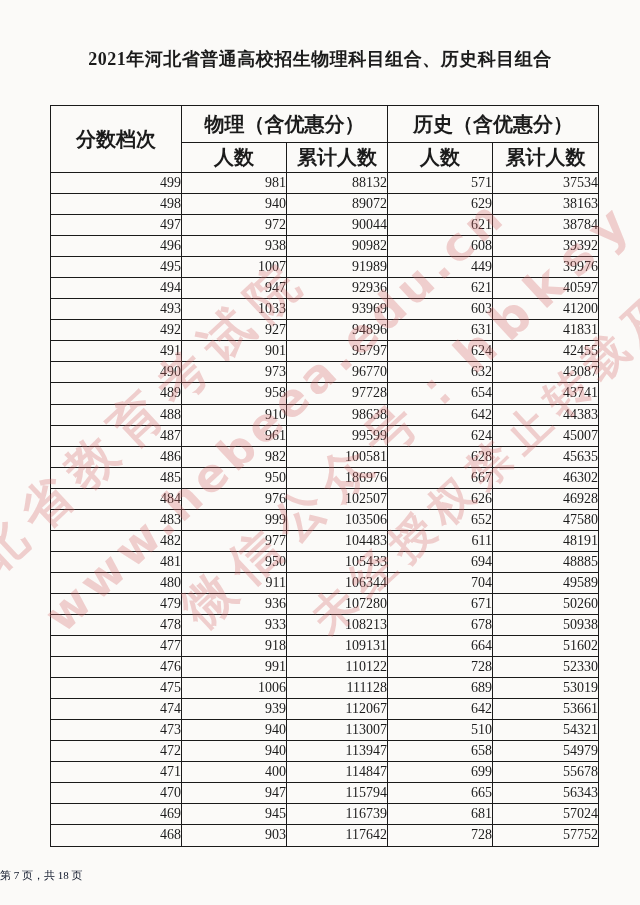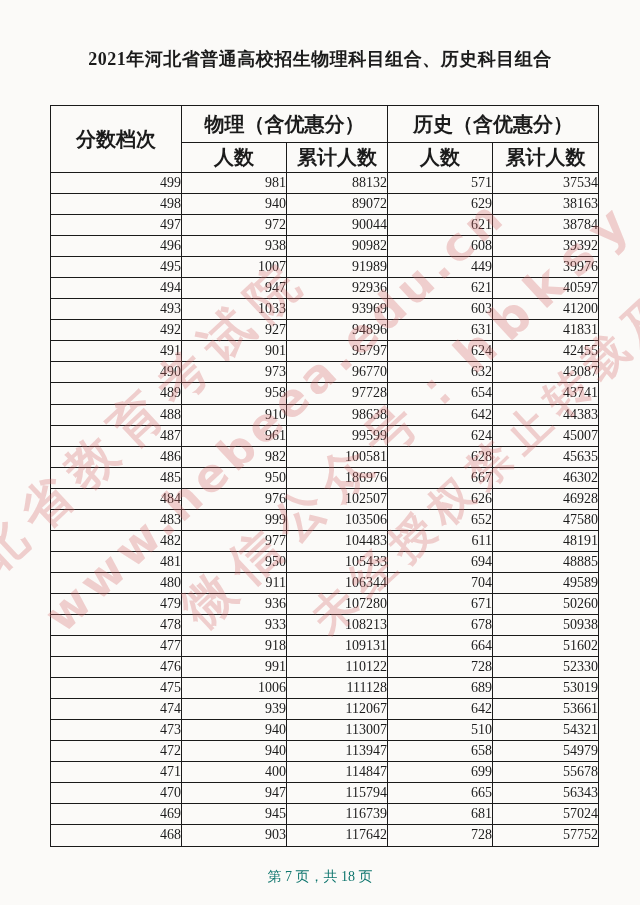--- a/index.html
+++ b/index.html
@@ -34,21 +34,21 @@
   .hrow1 th{height:34px;}
   .hrow2 th{height:27px;}
   .score-table tbody td{
     height:20.05px;font-size:14px;line-height:20px;
     padding:0;
   }
   td.score{text-align:right;}
   td.num{text-align:right;padding-right:9px;}
   .footer{
     position:absolute;left:0;right:0;top:868px;
-    text-align:center;font-size:14px;color:#0f766e;
+    text-align:left;font-size:11px;color:#0f172a;
   }
   .watermark{
     position:absolute;inset:0;overflow:hidden;
     pointer-events:none;z-index:5;
   }
   .wm-inner{
     position:absolute;left:50%;top:48%;
     transform:translate(-50%,-50%) rotate(-43deg);
     display:flex;flex-direction:column;align-items:center;gap:30px;
     color:rgba(212,106,106,0.30);

